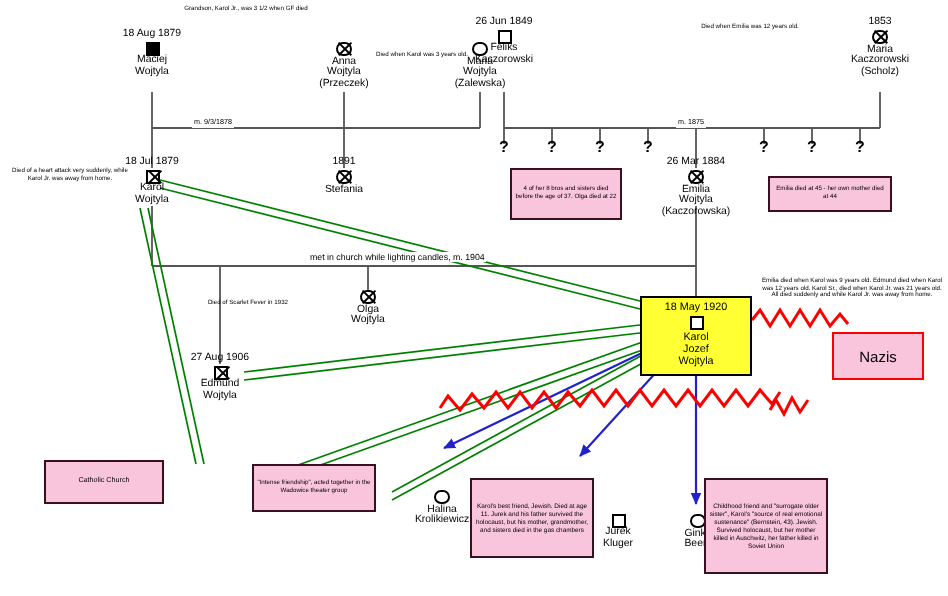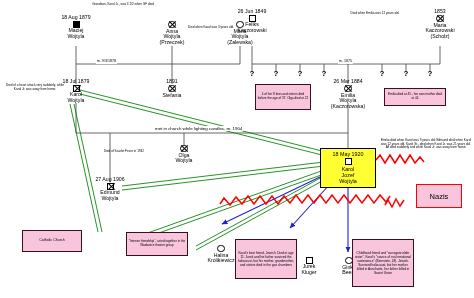--- a/index.html
+++ b/index.html
@@ -418,15 +418,15 @@
   <div class="pinkbox" style="left:384px; top:88px; width:62px; height:18px;">Emilia died at 45 - her own mother died at 44</div>
 
   <div class="pinkbox label" style="left:22px; top:230px; width:60px; height:22px;">Catholic Church</div>
 
   <div class="pinkbox" style="left:126px; top:232px; width:62px; height:24px;">"Intense friendship", acted together in the Wadowice theater group</div>
 
   <div class="pinkbox big" style="left:235px; top:239px; width:62px; height:40px;">Karol's best friend, Jewish. Died at age 11. Jurek and his father survived the holocaust, but his mother, grandmother, and sisters died in the gas chambers</div>
 
   <div class="pinkbox big" style="left:352px; top:239px; width:62px; height:48px;">Childhood friend and "surrogate older sister", Karol's "source of real emotional sustenance" (Bernstein, 43). Jewish. Survived holocaust, but her mother killed in Auschwitz, her father killed in Soviet Union</div>
 
-  <div class="redbox" style="left:416px; top:184px; width:46px; height:24px;">Nazis</div>
+  <div class="redbox" style="left:416px; top:166px; width:46px; height:24px;">Nazis</div>
 
 </div>
 
 </body></html>

